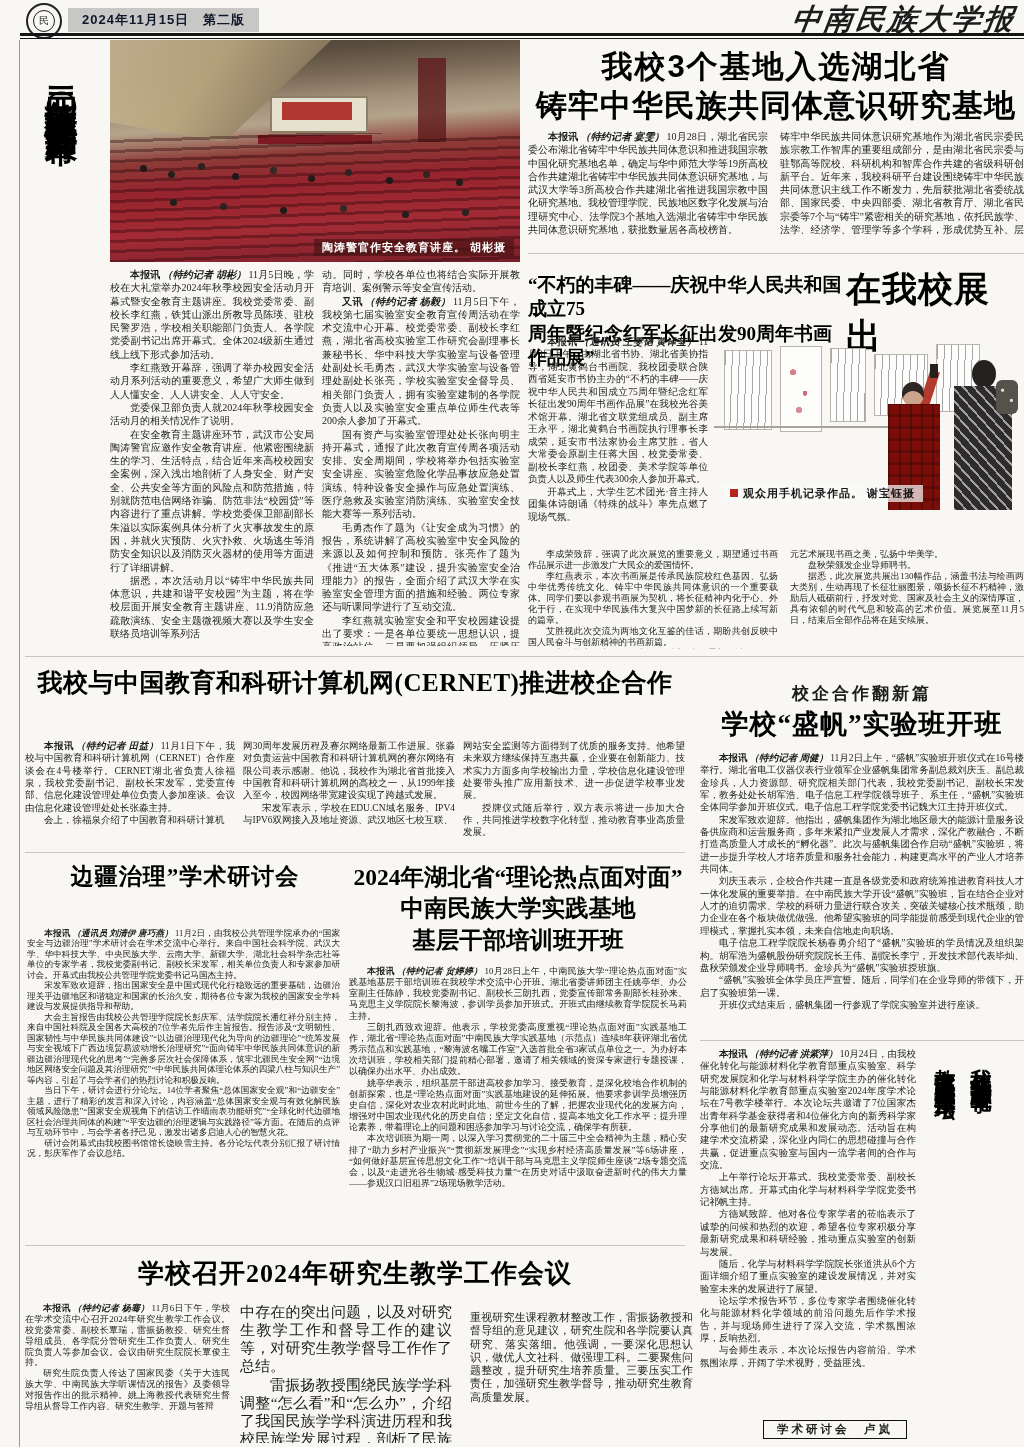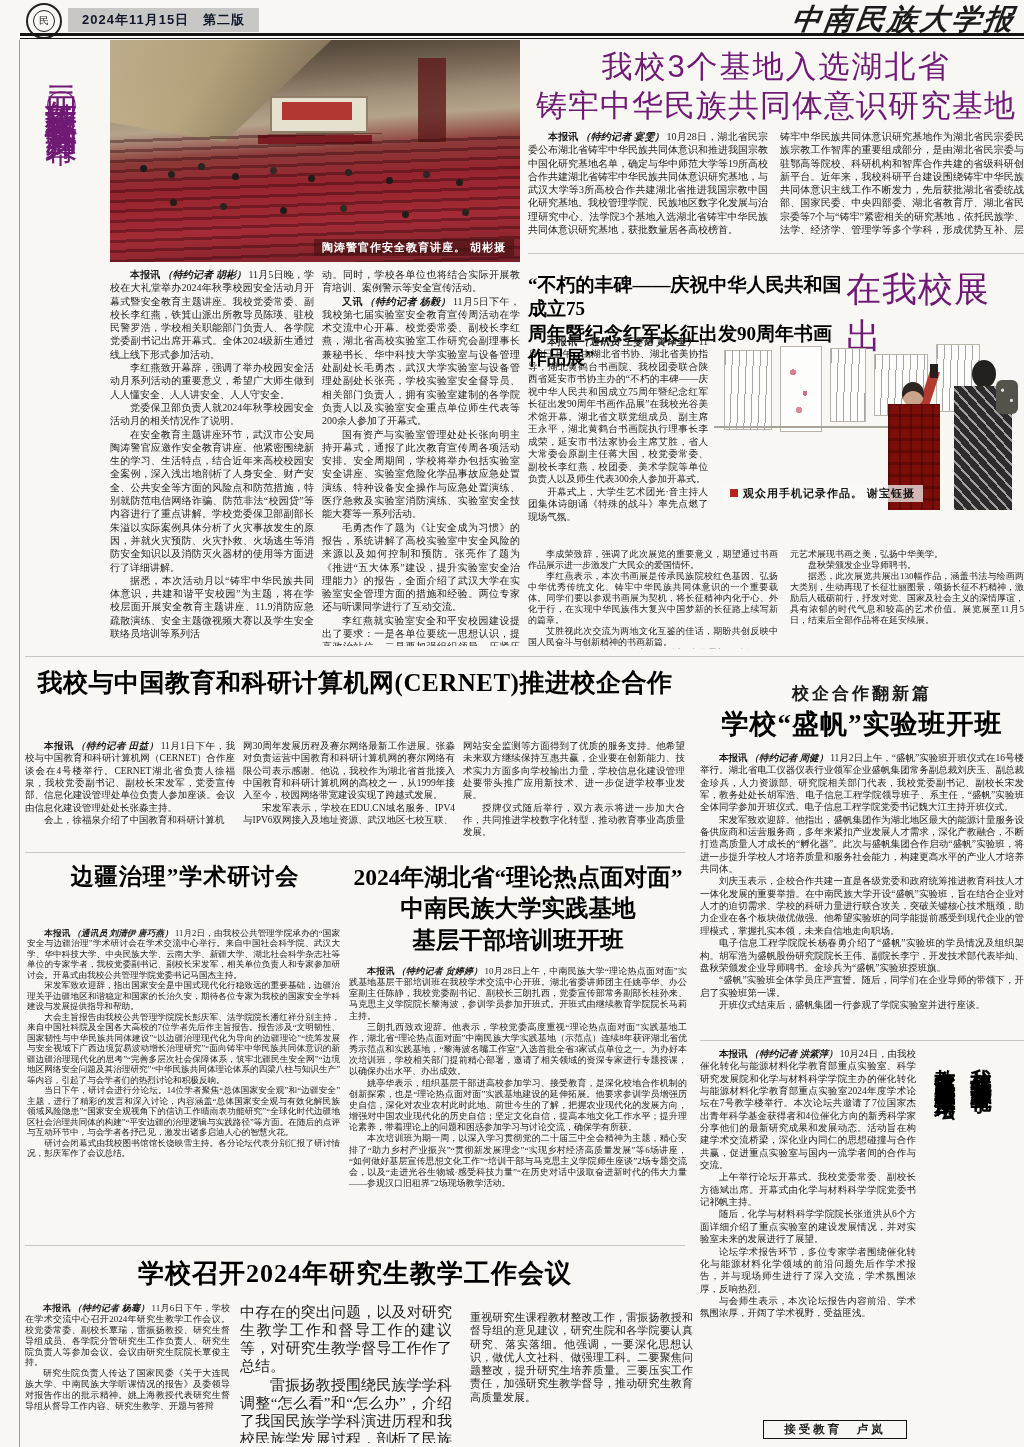--- a/index.html
+++ b/index.html
@@ -14,21 +14,21 @@
   .logo .inner{width:20px;height:20px;border-radius:50%;border:1.5px solid #222;display:flex;align-items:center;justify-content:center;font-size:10px;}
   .datebox{left:68px;top:8px;background:#c7c7c5;color:#0f172a;font-family:"Liberation Sans","DejaVu Sans",sans-serif;font-weight:700;font-size:13px;padding:3px 14px;letter-spacing:1px;}
   .masthead{right:8px;top:0px;font-size:29px;font-style:italic;font-weight:700;transform:skewX(-8deg);letter-spacing:3px;white-space:nowrap;}
 
   
   .bodytxt{text-align:justify;overflow:hidden;}
   .bodytxt p{margin:0;text-indent:2em;}
   .bodytxt p.noindent{text-indent:0;}
   .lede{font-family:"Liberation Sans","DejaVu Sans",sans-serif;font-weight:700;}
   .byline{font-style:italic;font-weight:700;padding:0 2px;}
-  .h-sans{font-family:"Liberation Sans","DejaVu Sans",sans-serif;font-weight:400;color:#701a75;}
+  .h-sans{font-family:"Liberation Sans","DejaVu Sans",sans-serif;font-weight:700;color:#000000;}
   .h-serif{font-family:"Liberation Serif","DejaVu Serif",serif;font-weight:900;color:#000;}
   .divider{background:#c6c6c2;height:1px;}
 
   
   .vhead-left{left:28px;top:62px;height:582px;width:66px;writing-mode:vertical-rl;text-orientation:upright;font-size:33px;letter-spacing:3px;line-height:66px;text-align:justify;}
 
   
   .photo1{left:110px;top:40px;width:410px;height:222px;overflow:hidden;background:
     linear-gradient(176deg,#443b30 0%,#5c4f40 10%,#7b6b58 20%,#a2917a 30%,#b4a48c 38%,#8c3a38 50%,#96242e 62%,#a32b35 80%,#77202a 100%);}
   .photo1 .panel{position:absolute;left:-4%;top:0;width:58%;height:46%;background:linear-gradient(125deg,#c9b795 0%,#b9a67f 45%,#6b5c49 100%);clip-path:polygon(0 0,100% 0,55% 100%,0 78%);opacity:.92;}
@@ -272,21 +272,22 @@
   </section>
 
   <section>
     <div class="abs vhead-cat h-serif">
       <div>我校催化转化与能源材料化学</div>
       <div>教育部重点实验室举行年度学术论坛</div>
     </div>
     <div class="abs bodytxt cat-body">
         <p><b class="lede">本报讯</b><i class="byline">（特约记者 洪紫萍）</i>10月24日，由我校催化转化与能源材料化学教育部重点实验室、科学研究发展院和化学与材料科学学院主办的催化转化与能源材料化学教育部重点实验室2024年度学术论坛在7号教学楼举行。本次论坛共邀请了7位国家杰出青年科学基金获得者和4位催化方向的新秀科学家分享他们的最新研究成果和发展动态。活动旨在构建学术交流桥梁，深化业内同仁的思想碰撞与合作共赢，促进重点实验室与国内一流学者间的合作与交流。</p>
         <p>上午举行论坛开幕式。我校党委常委、副校长方德斌出席。开幕式由化学与材料科学学院党委书记祁帆主持。</p>
+        <p>方德斌致辞。他对各位专家学者的莅临表示了诚挚的问候和热烈的欢迎，希望各位专家积极分享最新研究成果和科研经验，推动重点实验室的创新与发展。</p>
         <p>随后，化学与材料科学学院院长张道洪从6个方面详细介绍了重点实验室的建设发展情况，并对实验室未来的发展进行了展望。</p>
         <p>论坛学术报告环节，多位专家学者围绕催化转化与能源材料化学领域的前沿问题先后作学术报告，并与现场师生进行了深入交流，学术氛围浓厚，反响热烈。</p>
         <p>与会师生表示，本次论坛报告内容前沿、学术氛围浓厚，开阔了学术视野，受益匪浅。</p>
       </div>
   </section>
 
-  <div class="abs editor-box">接受教育　卢岚</div>
+  <div class="abs editor-box">学术研讨会　卢岚</div>
 
 </div>
 
 </body></html>

